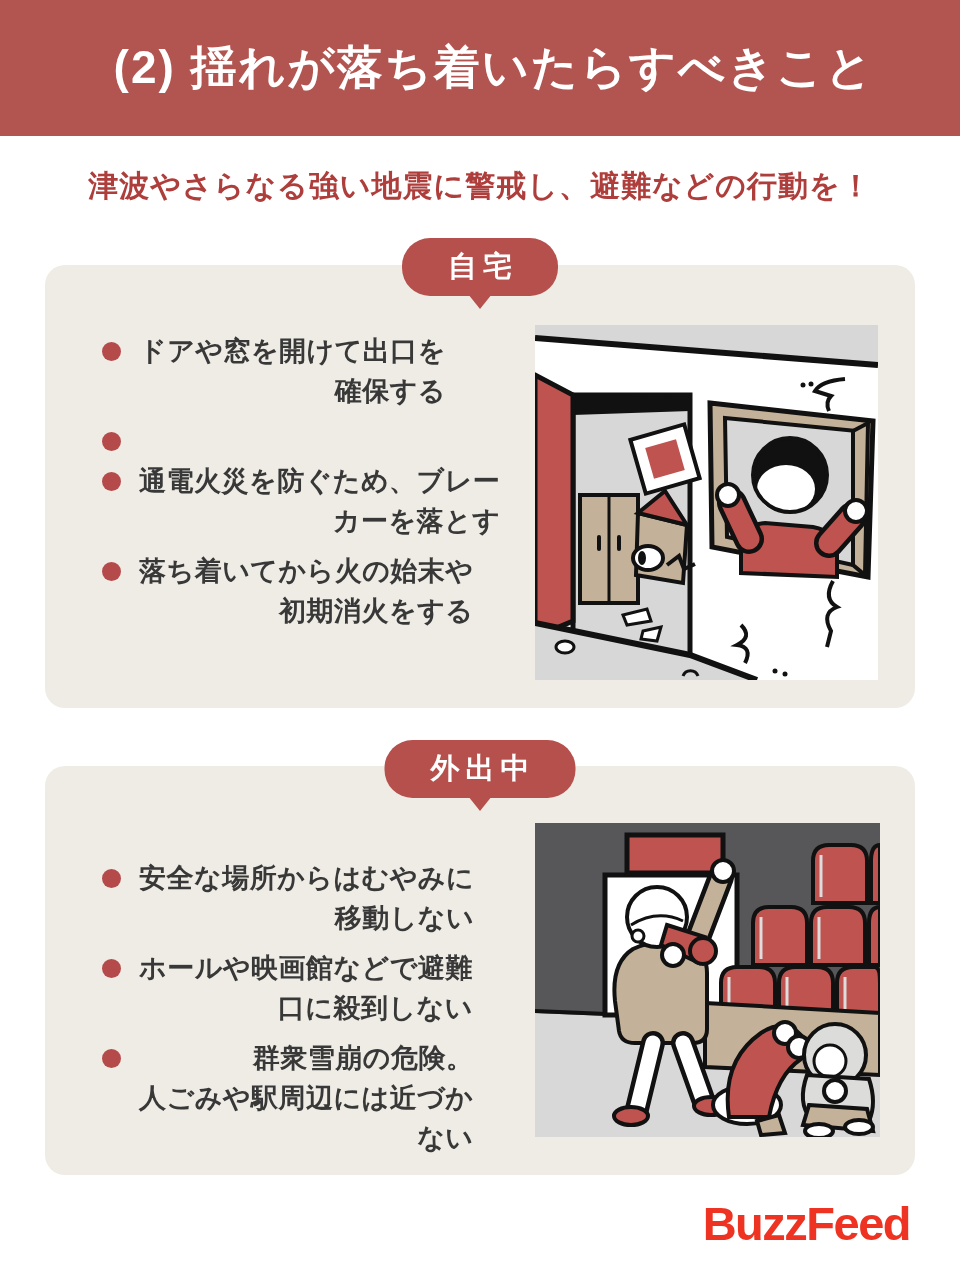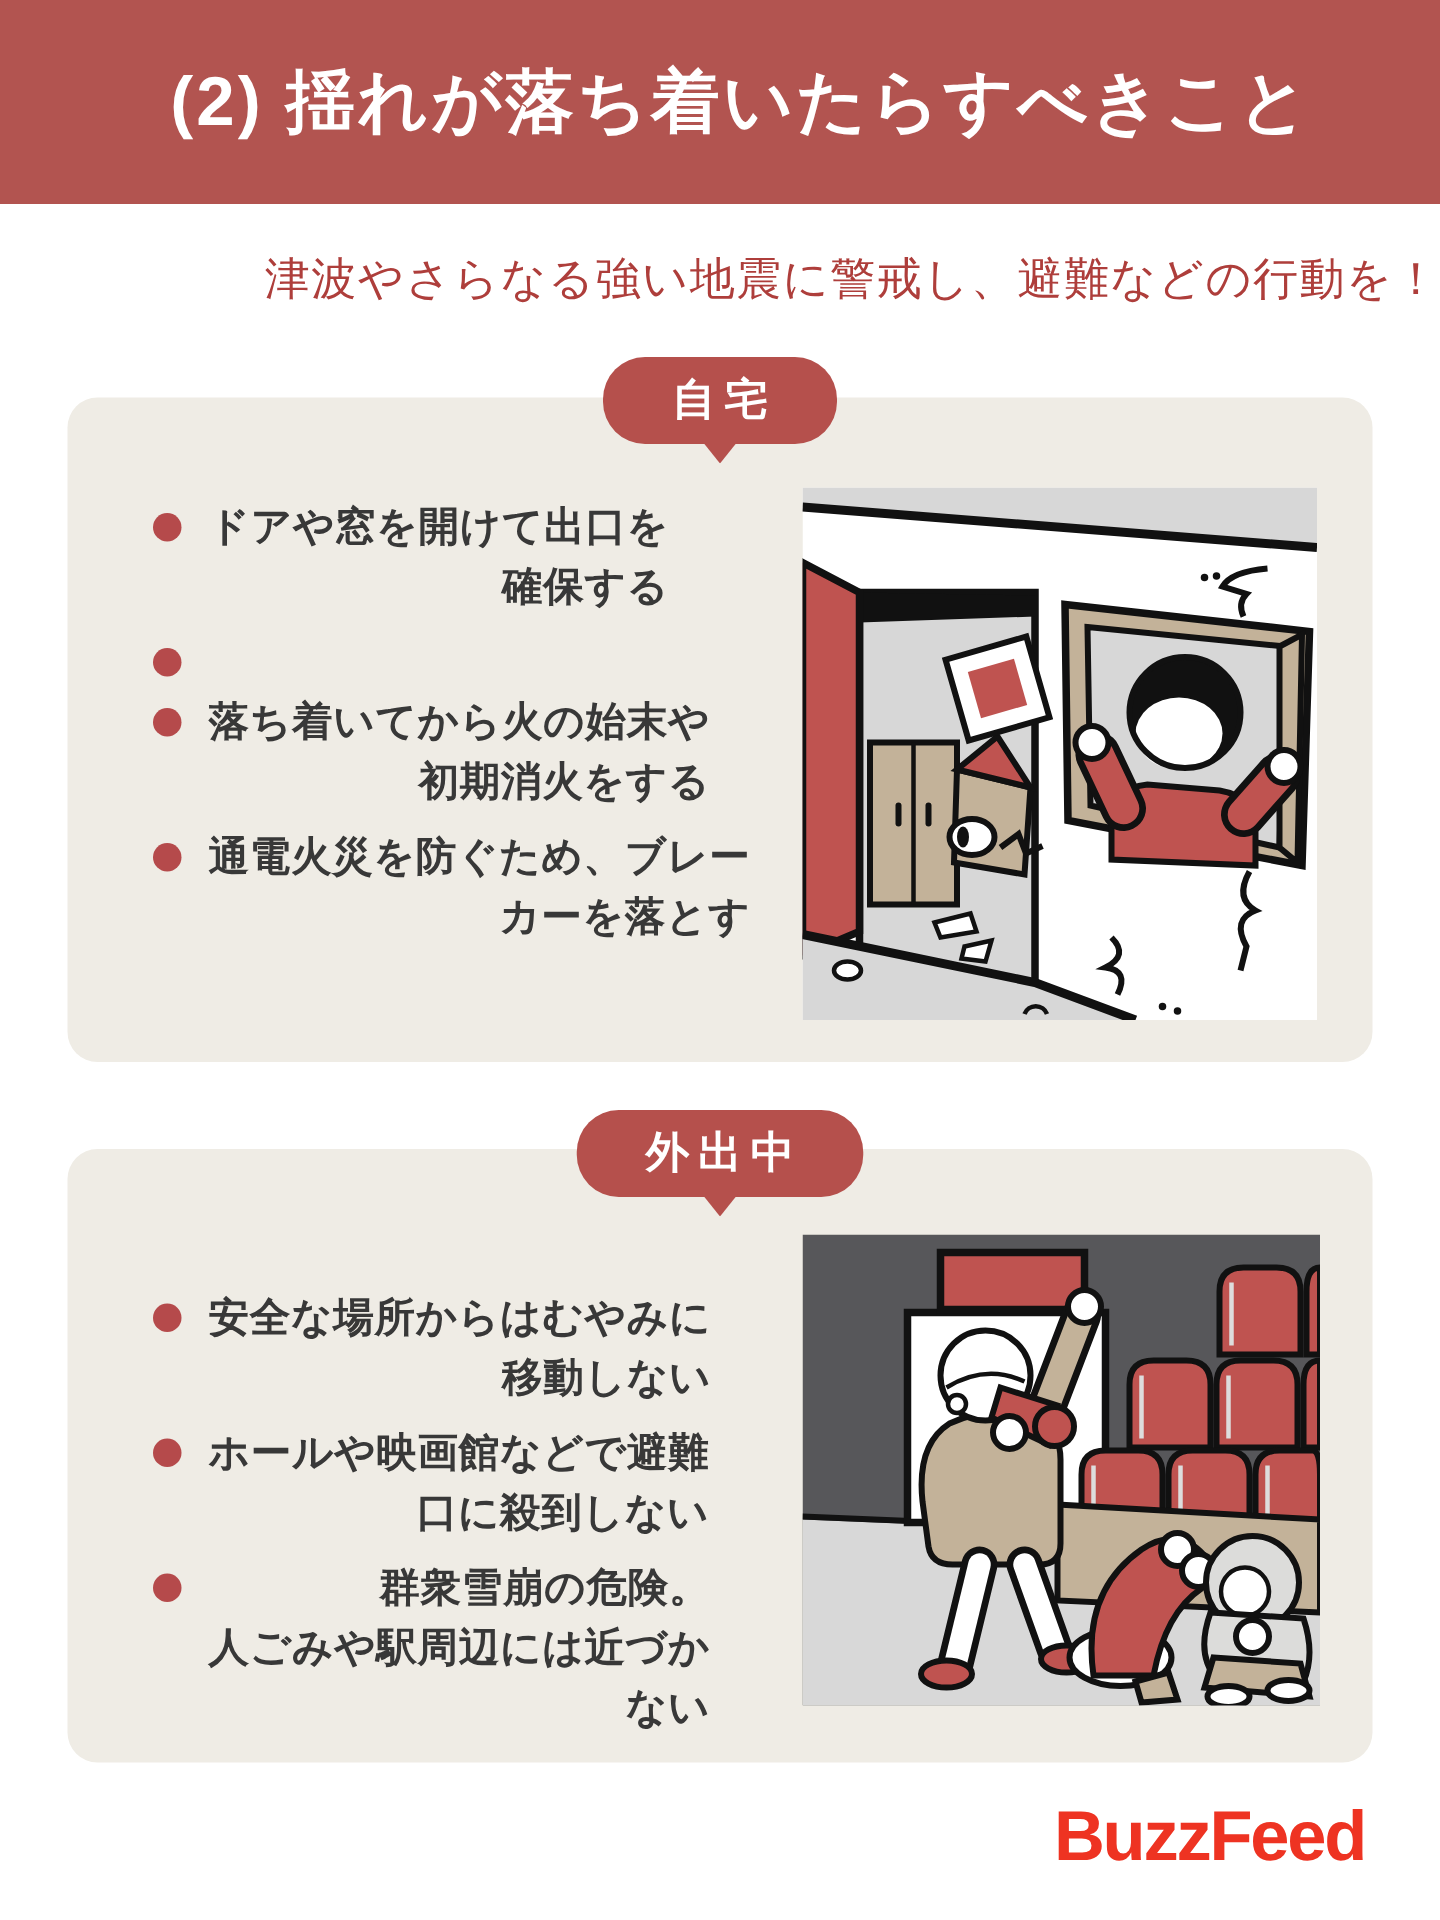--- a/index.html
+++ b/index.html
@@ -14,22 +14,22 @@
     width:960px; height:1280px; position:relative; overflow:hidden;
     font-family:"Liberation Sans","DejaVu Sans",sans-serif;
   }
   .header{
     position:absolute; left:0; top:0; width:960px; height:136px;
     background:var(--header-red); color:#fff;
     display:flex; align-items:center; justify-content:center;
     font-size:46px; font-weight:bold; letter-spacing:2px; white-space:nowrap;padding-left:28px;
   }
   .subtitle{
-    position:absolute; left:0; top:166px; width:960px; text-align:right;
-    color:var(--subtitle-red); font-size:30px; font-weight:normal; letter-spacing:1px;
+    position:absolute; left:0; top:166px; width:960px; text-align:center;
+    color:var(--subtitle-red); font-size:30px; font-weight:bold; letter-spacing:1px;
   }
   .panel{
     position:absolute; left:45px; width:870px;
     background:var(--panel-bg); border-radius:20px;text-align:right;
   }
   .panel-home{top:265px; height:443px;}
   .panel-out{top:766px; height:409px;}
   .badge{position:absolute; left:50%; transform:translateX(-50%); z-index:3; text-align:center;font-family:Liberation Serif, serif;}
   .badge-home{top:238px;}
   .badge-out{top:740px;}
@@ -78,27 +78,27 @@
     <li>
       <span class="dot"></span>
       <span class="btext">ドアや窓を開けて出口を
 確保する</span>
     </li>
     <li>
       <span class="dot"></span>
     </li>
     <li>
       <span class="dot"></span>
+      <span class="btext">通電火災を防ぐため、ブレー
+カーを落とす</span>
+    </li>
+    <li>
+      <span class="dot"></span>
       <span class="btext">落ち着いてから火の始末や
 初期消火をする</span>
-    </li>
-    <li>
-      <span class="dot"></span>
-      <span class="btext">通電火災を防ぐため、ブレー
-カーを落とす</span>
     </li>
   </ul>
 
   <svg class="illus illus-home" width="343" height="355" viewBox="0 0 343 355" aria-hidden="true">
     <rect width="343" height="355" fill="#ffffff"></rect>
     <g>
       <polygon points="0,0 343,0 343,40 0,13" fill="#d7d7d7"></polygon>
       <path d="M0,13 L343,40" stroke="#111" stroke-width="6" fill="none"></path>
       <path d="M310,54 q-24,2 -30,12 l16,5 q-6,6 -2,15" stroke="#111" stroke-width="4" fill="none"></path>
       <circle cx="268" cy="60" r="2.5" fill="#111"></circle>

